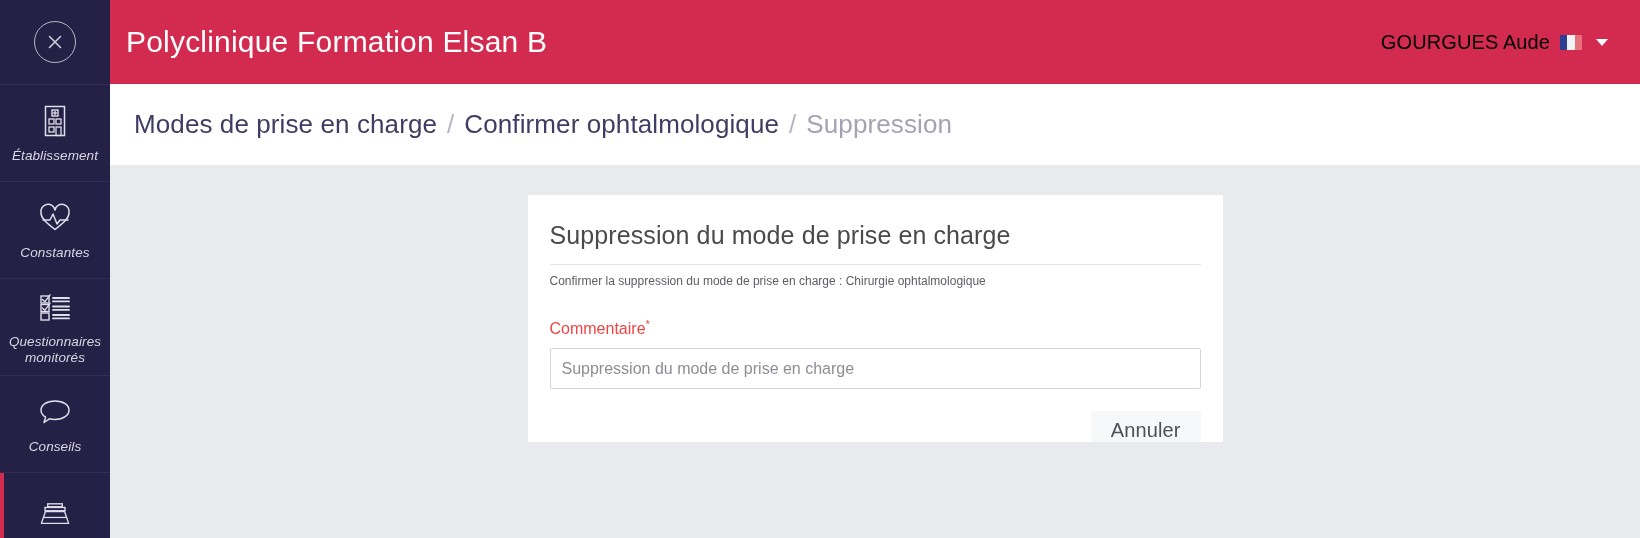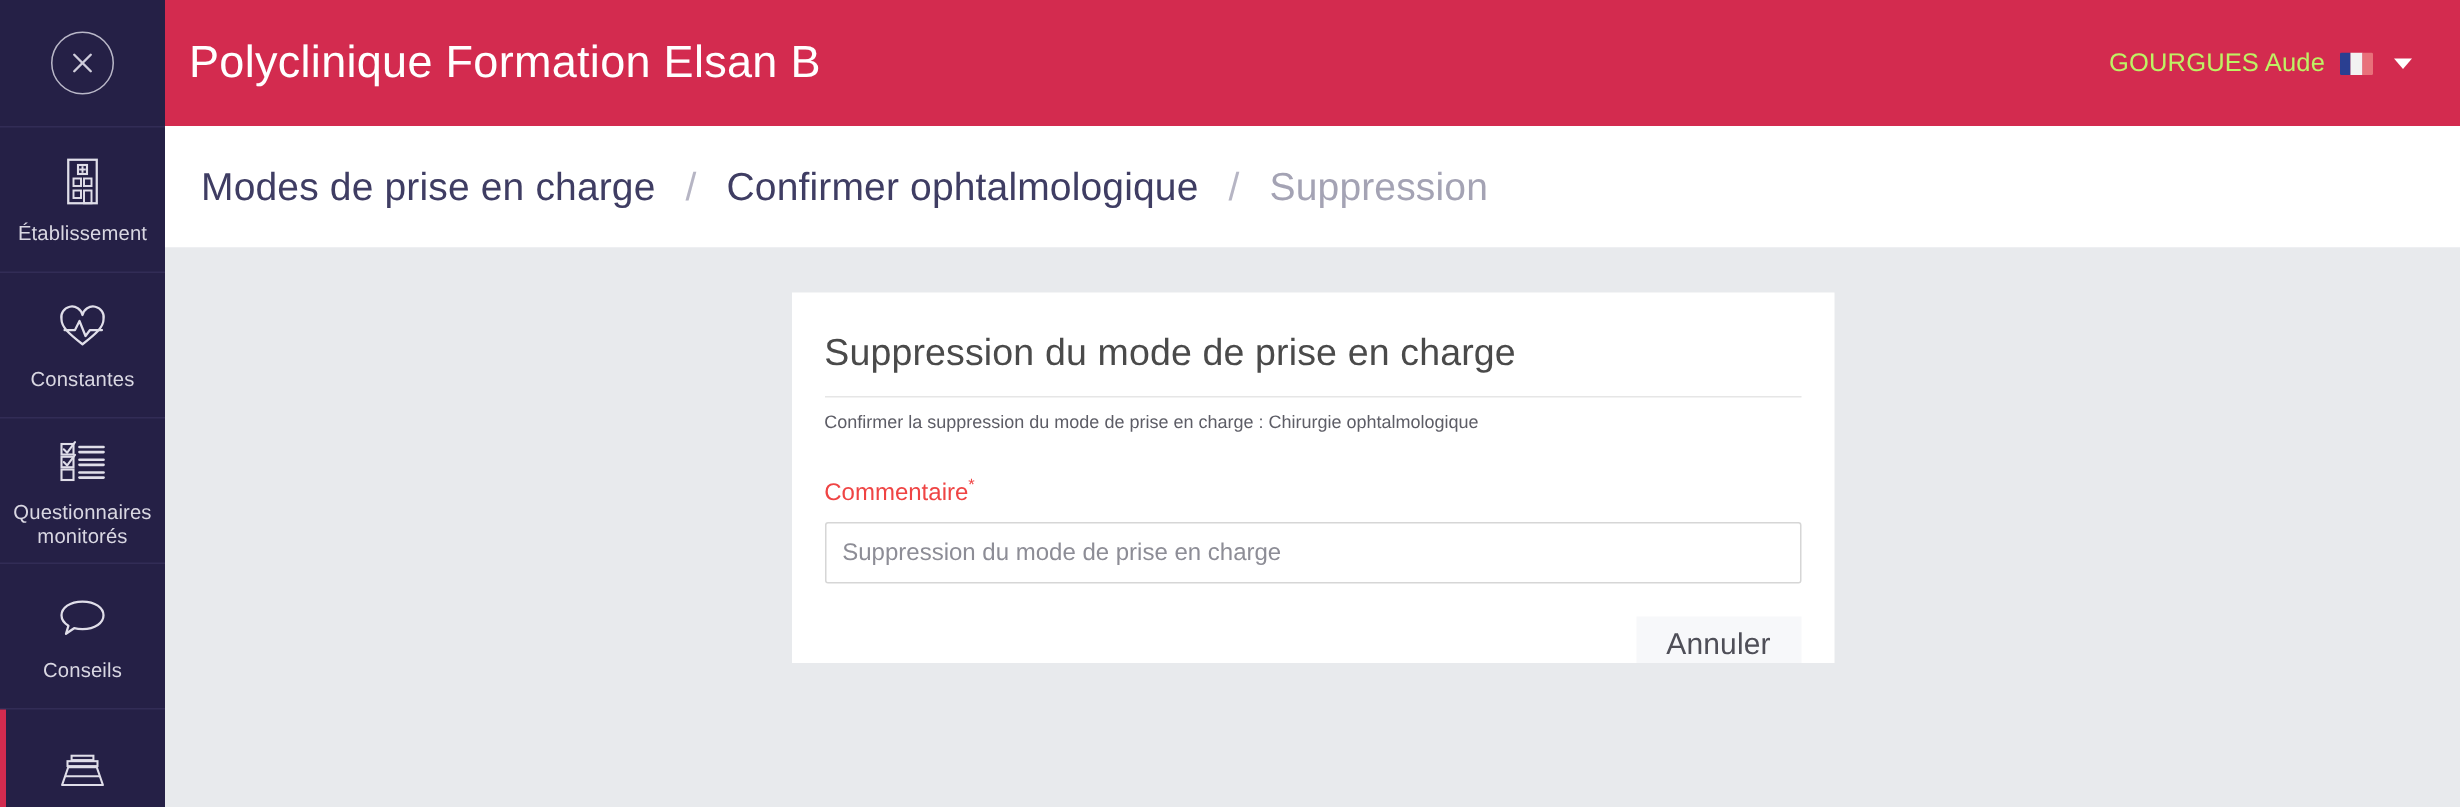--- a/index.html
+++ b/index.html
@@ -25,20 +25,21 @@
 
   
   .sidebar {
     width: 110px;
     min-width: 110px;
     height: 538px;
     background: #252046;
     display: flex;
     flex-direction: column;
     overflow: hidden;
+    font-style: italic;
   }
 
   .sidebar-top {
     height: 84px;
     min-height: 84px;
     display: flex;
     align-items: center;
     justify-content: center;
   }
 
@@ -129,22 +130,22 @@
 
   .user-area {
     display: flex;
     align-items: center;
     gap: 10px;
     cursor: pointer;
     padding-right: 4px;
   }
 
   .user-name {
-    color: #bef264;
-    font-size: 17px;
+    color: #000000;
+    font-size: 20px;
     letter-spacing: .1px;
   }
 
   .flag {
     width: 22px;
     height: 15px;
     display: flex;
     overflow: hidden;
     border-radius: 1px;
   }
@@ -170,21 +171,21 @@
     align-items: center;
     padding: 0 24px;
   }
 
   .breadcrumb {
     font-size: 26px;
     color: #3f3d63;
     letter-spacing: .1px;
     display: flex;
     align-items: baseline;
-    gap: 20px;
+    gap: 10px;
     white-space: nowrap;
   }
   .crumb { color: #3f3d63; cursor: pointer; }
   .crumb.current { color: #a4a3b4; cursor: default; }
   .crumb-sep { color: #b6b5c4; }
 
   
   .content {
     flex: 1;
     background: #e8eaed;

